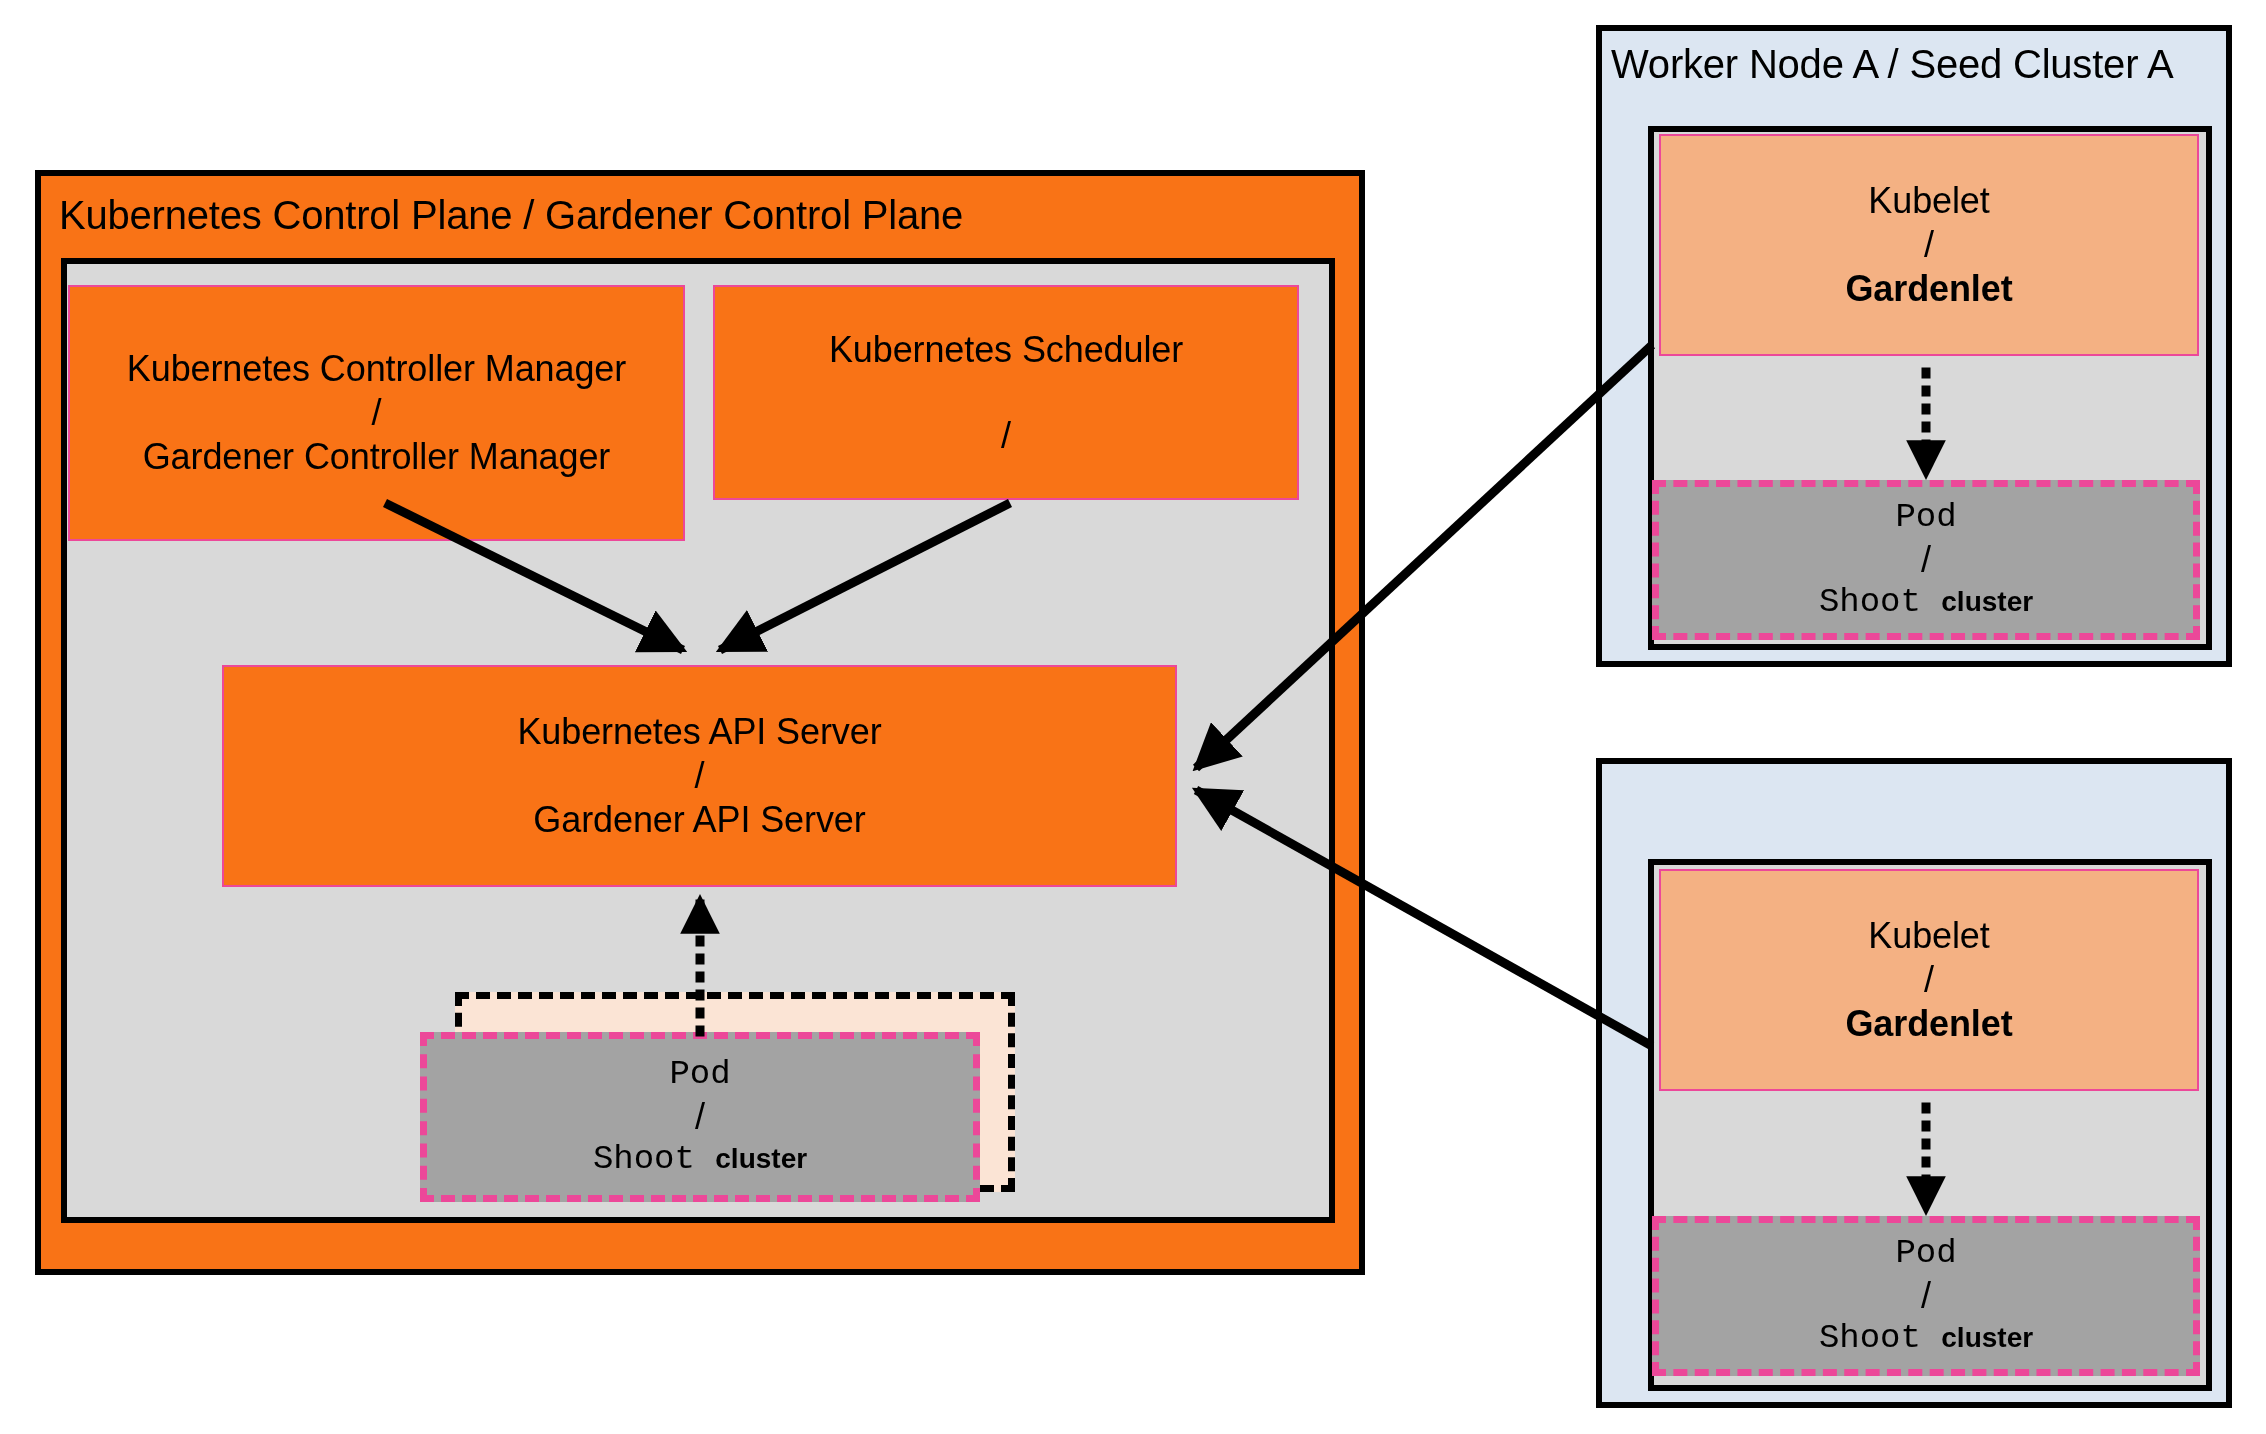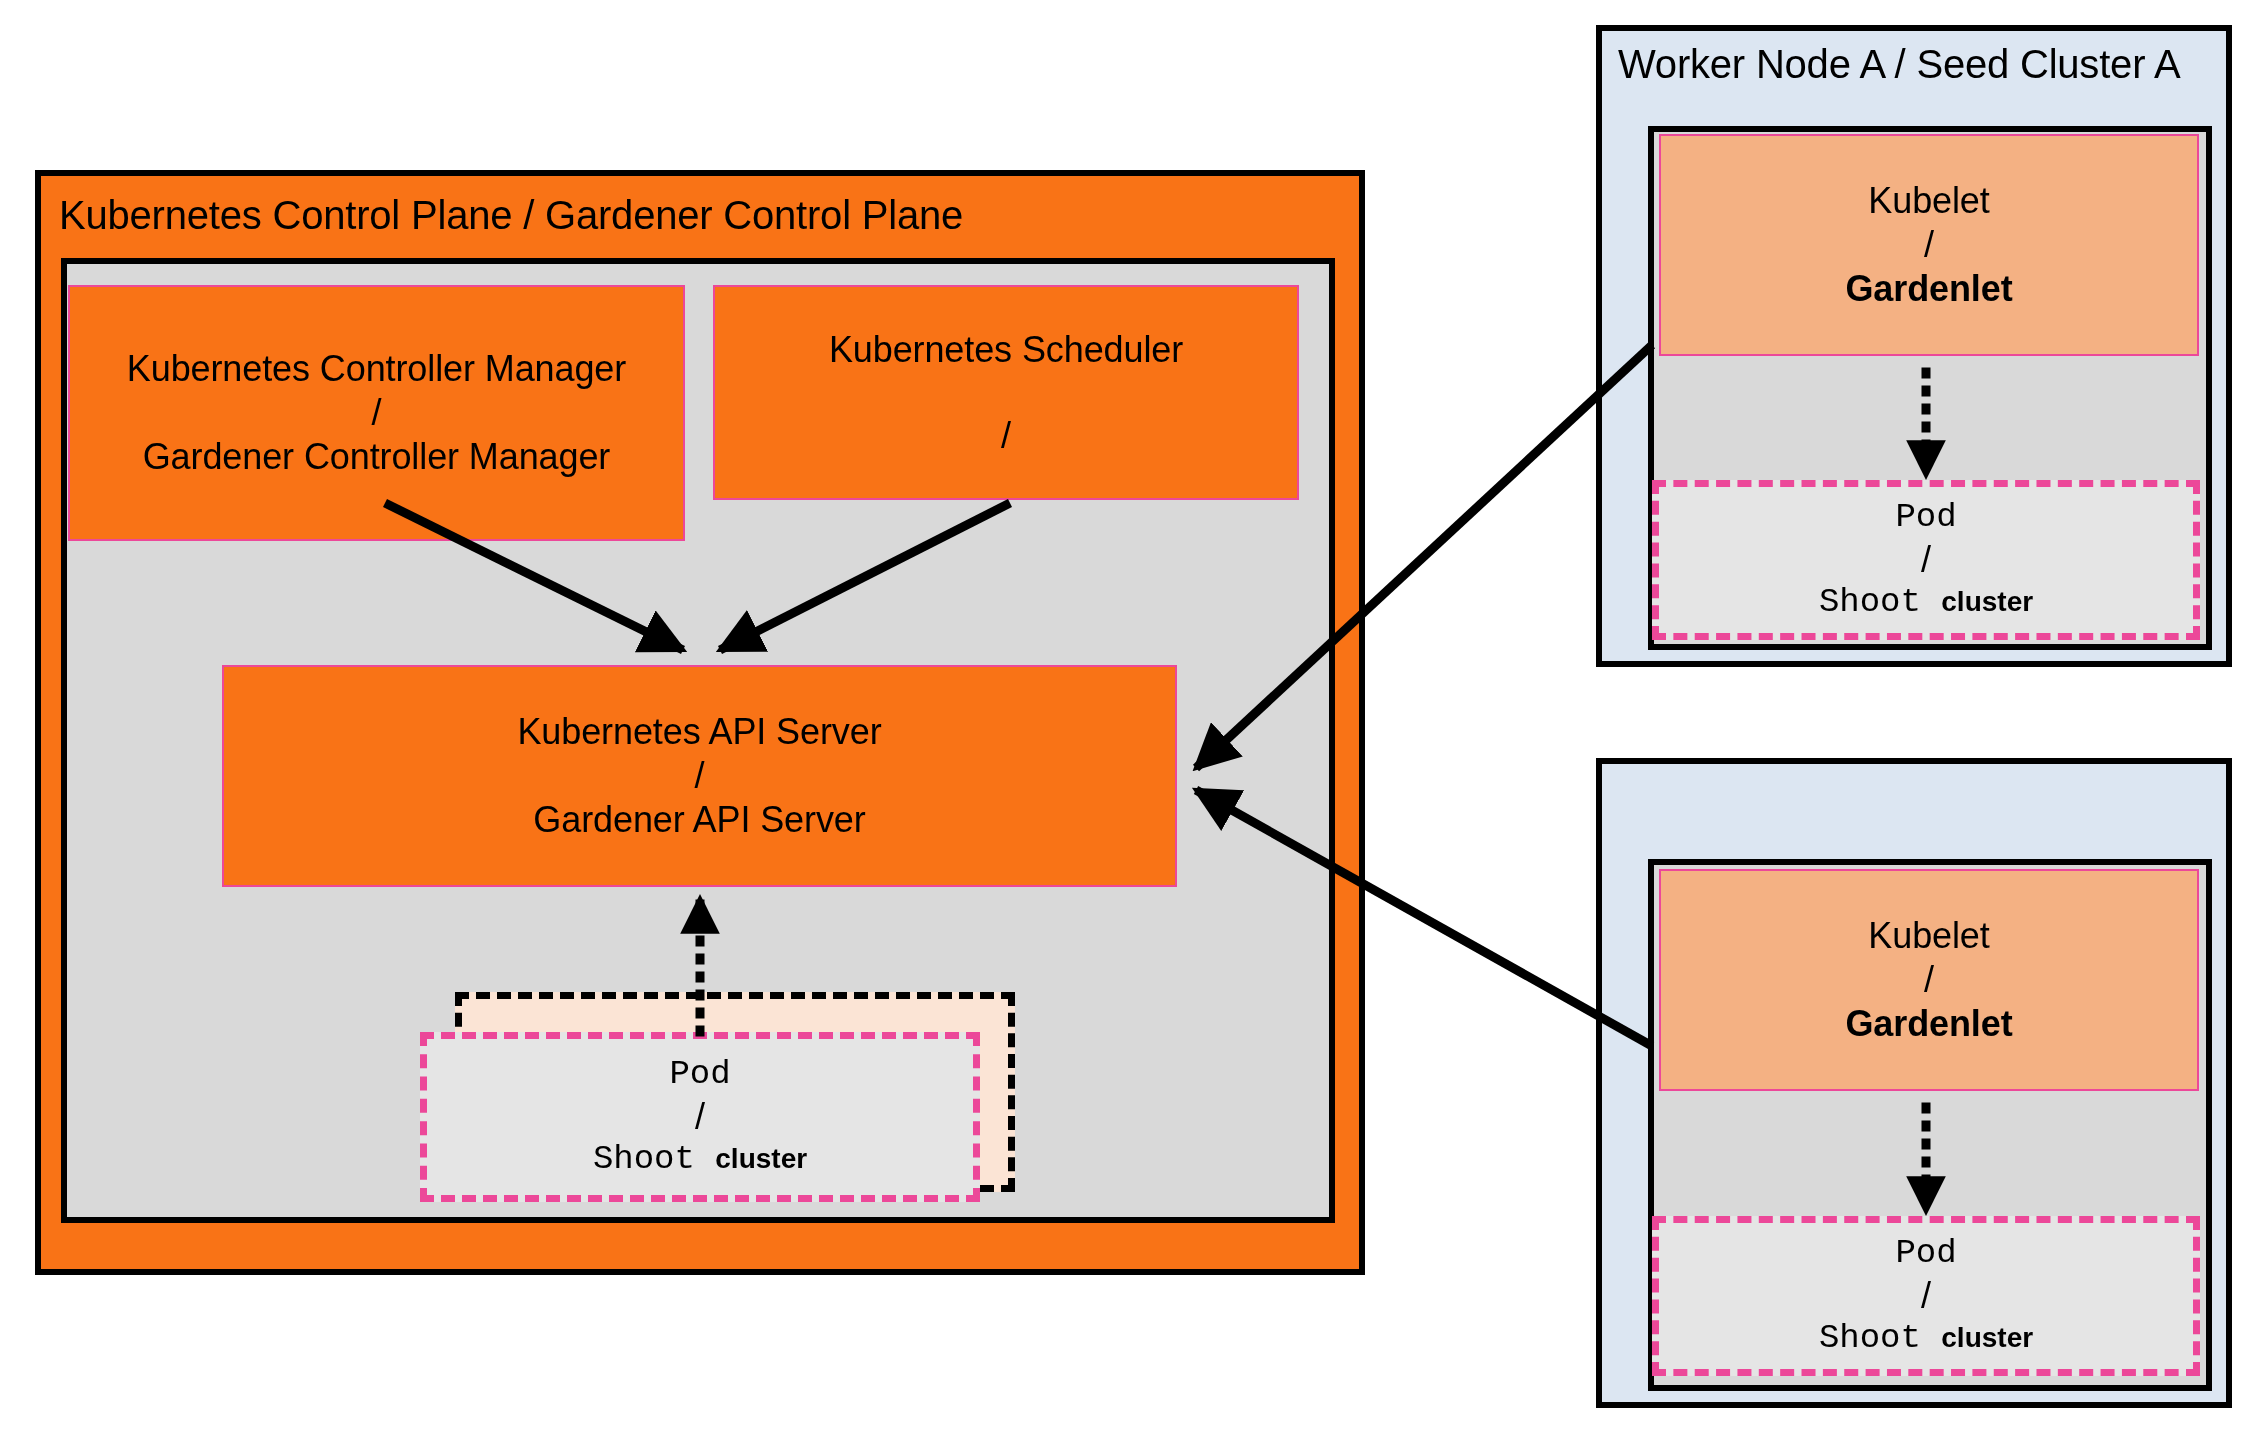--- a/index.html
+++ b/index.html
@@ -42,21 +42,21 @@
   .box.dashed {
     border-style: dashed;
     border-width: 7px;
   }
 
   
   .fill-green   { background: #f97316; }
   .fill-gray    { background: #d9d9d9; }
   .fill-blue    { background: #dce6f2; }
   .fill-orange  { background: #f4b183; }
-  .fill-peach   { background: #e5e5e5; }
+  .fill-peach   { background: #a3a3a3; }
 
   
   .panel-title {
     position: absolute;
     font-size: 40px;
     line-height: 1.05;
     white-space: nowrap;
     font-weight: 400;
     letter-spacing: -0.2px;
   }
@@ -128,21 +128,21 @@
 
   <div class="stack-back" style="left:455px; top:992px; width:560px; height:200px;"></div>
   <div class="box dashed fill-peach" style="left:420px; top:1032px; width:560px; height:170px;">
     <div class="line mono">Pod</div>
     <div class="line slash">/</div>
     <div class="line mono"><span>Shoot </span><b>cluster</b></div>
   </div>
 
   <div class="panel fill-blue" style="left:1596px; top:25px; width:636px; height:642px;">
 
-    <div class="panel-title" style="left:16px; top:12px;">Worker Node A / Seed Cluster A</div>
+    <div class="panel-title" style="left:9px; top:12px;">Worker Node A / Seed Cluster A</div>
 
     <div class="panel fill-gray" style="left:46px; top:95px; width:564px; height:524px;">
     </div>
   </div>
 
   <div class="box fill-orange" style="left:1659px; top:134px; width:540px; height:222px;">
     <div class="line">Kubelet</div>
     <div class="line slash">/</div>
     <div class="line bold">Gardenlet</div>
   </div>

